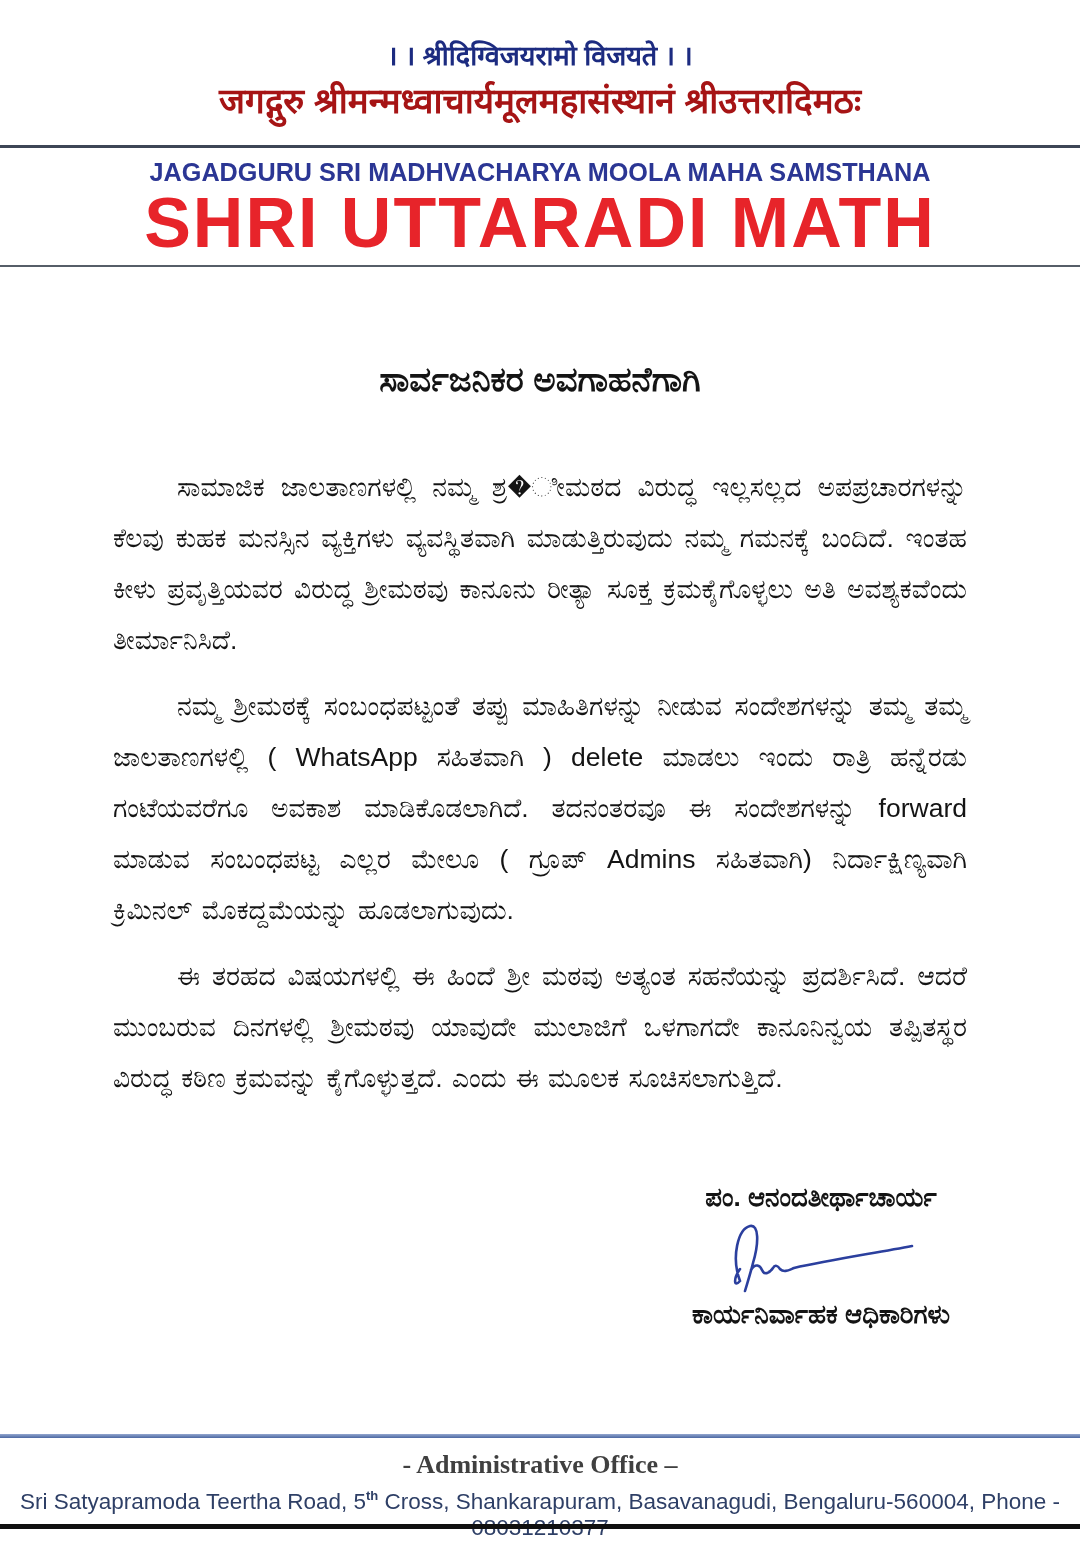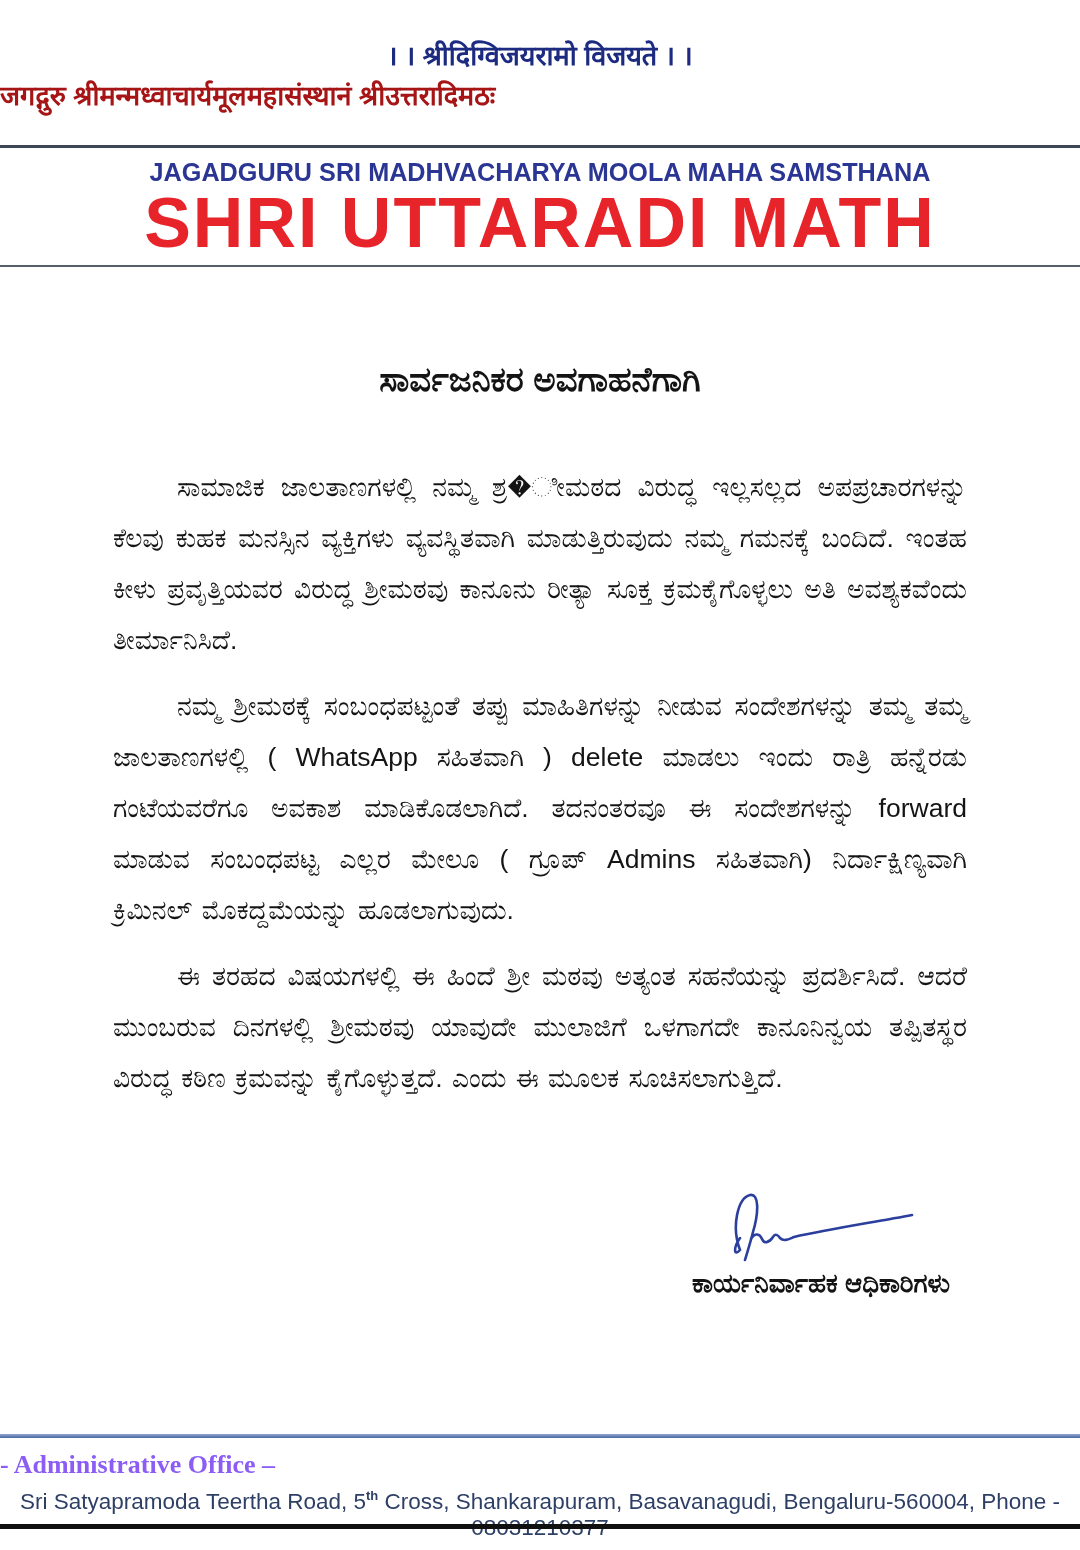--- a/index.html
+++ b/index.html
@@ -14,21 +14,22 @@
     font-family: "Liberation Sans", "DejaVu Sans", sans-serif;
   }
   .invocation {
     position: absolute; top: 36px; left: 0; right: 0;
     text-align: center;
     font-size: 27px; font-weight: bold;
     color: #1c2b80;
   }
   .sanskrit-title {
     position: absolute; top: 76px; left: 0; right: 0;
-    font-size: 27px; font-weight: bold;
+    text-align: center;
+    font-size: 35px; font-weight: bold;
     color: #a61415;
   }
   .rule-top {
     position: absolute; top: 145px; left: 0; width: 100%;
     height: 3px; background: #3d4656;
   }
   .org-subtitle {
     position: absolute; top: 157px; left: 0; right: 0;
     text-align: center;
     font-size: 26px; font-weight: bold;
@@ -86,24 +87,24 @@
     font-size: 26px; font-weight: bold; color: #141414;
     white-space: nowrap;
   }
   .footer-rule {
     position: absolute; top: 1434px; left: 0; width: 100%;
     height: 4px;
     background: linear-gradient(#93a6cf, #4c68a2);
   }
   .office-label {
     position: absolute; top: 1450px; left: 0; right: 0;
-    text-align: left;
+    text-align: center;
     font-family: "Liberation Serif", "DejaVu Serif", serif;
     font-size: 26px; font-weight: bold;
-    color: #8b5cf6;
+    color: #404040;
   }
   .address-line {
     position: absolute; top: 1488px; left: 0; right: 0;
     text-align: center;
     font-size: 22.5px;
     color: #2e3f66;
   }
   .address-line sup { font-size: 13px; font-weight: bold; }
   .bottom-rule {
     position: absolute; top: 1524px; left: 0; width: 100%;
@@ -130,20 +131,21 @@
 
   <div class="subject">ಸಾರ್ವಜನಿಕರ ಅವಗಾಹನೆಗಾಗಿ</div>
 
   <div class="body-text">
     <p>ಸಾಮಾಜಿಕ ಜಾಲತಾಣಗಳಲ್ಲಿ ನಮ್ಮ ಶ್ರ�ೀಮಠದ ವಿರುದ್ಧ ಇಲ್ಲಸಲ್ಲದ ಅಪಪ್ರಚಾರಗಳನ್ನು ಕೆಲವು ಕುಹಕ ಮನಸ್ಸಿನ ವ್ಯಕ್ತಿಗಳು ವ್ಯವಸ್ಥಿತವಾಗಿ ಮಾಡುತ್ತಿರುವುದು ನಮ್ಮ ಗಮನಕ್ಕೆ ಬಂದಿದೆ. ಇಂತಹ ಕೀಳು ಪ್ರವೃತ್ತಿಯವರ ವಿರುದ್ಧ ಶ್ರೀಮಠವು ಕಾನೂನು ರೀತ್ಯಾ ಸೂಕ್ತ ಕ್ರಮಕೈಗೊಳ್ಳಲು ಅತಿ ಅವಶ್ಯಕವೆಂದು ತೀರ್ಮಾನಿಸಿದೆ.</p>
     <p>ನಮ್ಮ ಶ್ರೀಮಠಕ್ಕೆ ಸಂಬಂಧಪಟ್ಟಂತೆ ತಪ್ಪು ಮಾಹಿತಿಗಳನ್ನು ನೀಡುವ ಸಂದೇಶಗಳನ್ನು ತಮ್ಮ ತಮ್ಮ ಜಾಲತಾಣಗಳಲ್ಲಿ ( WhatsApp ಸಹಿತವಾಗಿ ) delete ಮಾಡಲು ಇಂದು ರಾತ್ರಿ ಹನ್ನೆರಡು ಗಂಟೆಯವರೆಗೂ ಅವಕಾಶ ಮಾಡಿಕೊಡಲಾಗಿದೆ. ತದನಂತರವೂ ಈ ಸಂದೇಶಗಳನ್ನು forward ಮಾಡುವ ಸಂಬಂಧಪಟ್ಟ ಎಲ್ಲರ ಮೇಲೂ ( ಗ್ರೂಪ್ Admins ಸಹಿತವಾಗಿ) ನಿರ್ದಾಕ್ಷಿಣ್ಯವಾಗಿ ಕ್ರಿಮಿನಲ್ ಮೊಕದ್ದಮೆಯನ್ನು ಹೂಡಲಾಗುವುದು.</p>
     <p>ಈ ತರಹದ ವಿಷಯಗಳಲ್ಲಿ ಈ ಹಿಂದೆ ಶ್ರೀ ಮಠವು ಅತ್ಯಂತ ಸಹನೆಯನ್ನು ಪ್ರದರ್ಶಿಸಿದೆ. ಆದರೆ ಮುಂಬರುವ ದಿನಗಳಲ್ಲಿ ಶ್ರೀಮಠವು ಯಾವುದೇ ಮುಲಾಜಿಗೆ ಒಳಗಾಗದೇ ಕಾನೂನಿನ್ವಯ ತಪ್ಪಿತಸ್ಥರ ವಿರುದ್ಧ ಕಠಿಣ ಕ್ರಮವನ್ನು ಕೈಗೊಳ್ಳುತ್ತದೆ. ಎಂದು ಈ ಮೂಲಕ ಸೂಚಿಸಲಾಗುತ್ತಿದೆ.</p>
   </div>
 
   <div class="sig-block">
+    <div class="sig-name">ಪಂ. ಆನಂದತೀರ್ಥಾಚಾರ್ಯ</div>
     <svg class="sig-mark" width="195" height="72" viewBox="0 0 195 72" aria-hidden="true">
       <path d="M16,48 C9,58 10,67 16,60 C7,36 14,8 26,5 C35,3 35,22 29,42 C26,54 23,63 21,70
                M27,49 C31,42 36,44 38,49 C40,54 45,53 49,47 C51,43 54,45 56,48 C60,52 65,49 70,47
                C105,39 152,32 188,25" fill="none" stroke="#2b3f9e" stroke-width="2.6" stroke-linecap="round"></path>
     </svg>
     <div class="sig-designation">ಕಾರ್ಯನಿರ್ವಾಹಕ ಆಧಿಕಾರಿಗಳು</div>
   </div>
 
   <div class="footer-rule"></div>
 

